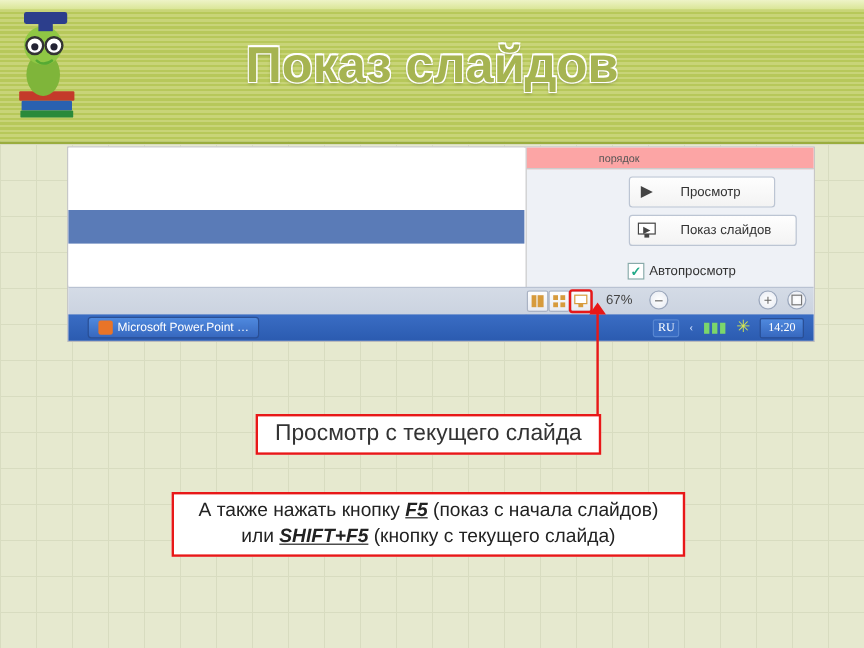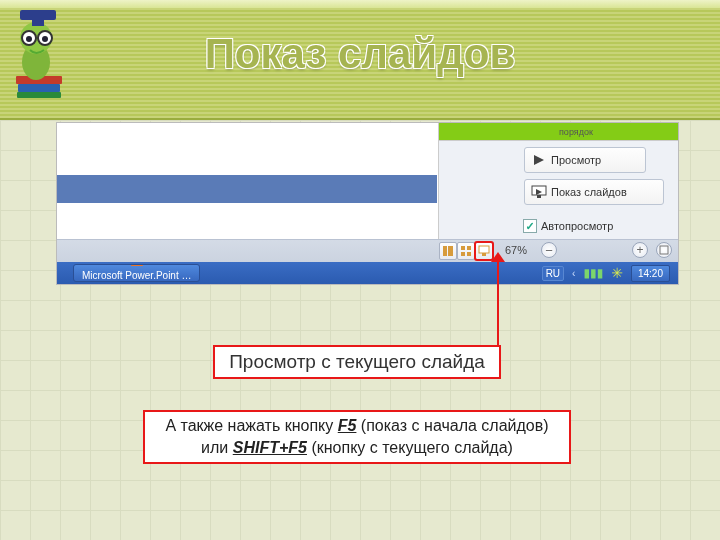--- a/index.html
+++ b/index.html
@@ -78,38 +78,38 @@
   }
   .ppmock-rightpanel {
     position: absolute;
     top: 0; right: 0;
     width: 240px; height: 140px;
     background: #eef1f6;
     border-left: 1px solid #ccc;
   }
   .panel-top {
     position:absolute; top:0; left:0; right:0; height:18px;
-    background:#84cc16;
+    background:#fca5a5;
     border-bottom:1px solid #ccc;
     font-size:9px; color:#555;
-    padding-left:120px;
+    padding-left:60px;
     line-height:18px;
   }
   .panel-btn {
     position: absolute;
     height: 26px;
     border: 1px solid #bcc5d3;
     background: linear-gradient(#fefefe, #f3f3f3);
     border-radius: 3px;
     display: flex;
     align-items: center;
     padding: 0 6px;
     font-size: 11px;
     color: #333;
-    gap: 4px;
+    gap: 20px;
   }
   .panel-btn .pbicon { width: 16px; height: 14px; display:flex; align-items:center; justify-content:center;}
   .pb1 { top: 24px; left: 85px; width: 122px; }
   .pb2 { top: 56px; left: 85px; width: 140px; }
   .autorow {
     position: absolute;
     top: 96px; left: 84px;
     display:flex; align-items:center; gap:4px;
     font-size:11px; color:#333;
   }
@@ -163,29 +163,29 @@
     position: absolute;
     left:0; right:0; bottom:0; height: 22px;
     background: linear-gradient(#3a6dc4, #2b5bb0);
   }
   .taskbtn {
     position:absolute; top:2px; left:16px; height:18px;
     background: linear-gradient(#4f89de, #3768bf);
     border:1px solid #2a4f95;
     border-radius:3px;
     padding:0 8px; display:flex; align-items:center; gap:4px;
-    font-size:10px; color:#fff;flex-direction:column;
+    font-size:10px; color:#fff;
   }
   .taskbtn .sq {
     width:12px; height:12px; background:#e97428; border-radius:2px;
   }
   .tray {
     position:absolute; right:0; top:0; height:22px;
     display:flex; align-items:center; gap:8px; padding:0 8px;
-    color:#fff; font-size:10px;
+    color:#fff; font-size:10px;font-family:Liberation Serif, serif;
   }
   .tray .lang {
     background:#3a6dc4; border:1px solid #5887d2; padding:1px 3px; border-radius:2px;
   }
   .tray .tclock {
     background: linear-gradient(#4f89de,#3768bf);
     border:1px solid #2a4f95; border-radius:2px;
     padding:2px 6px;
   }
   .signal { color:#7bd66b; font-size:12px; }

